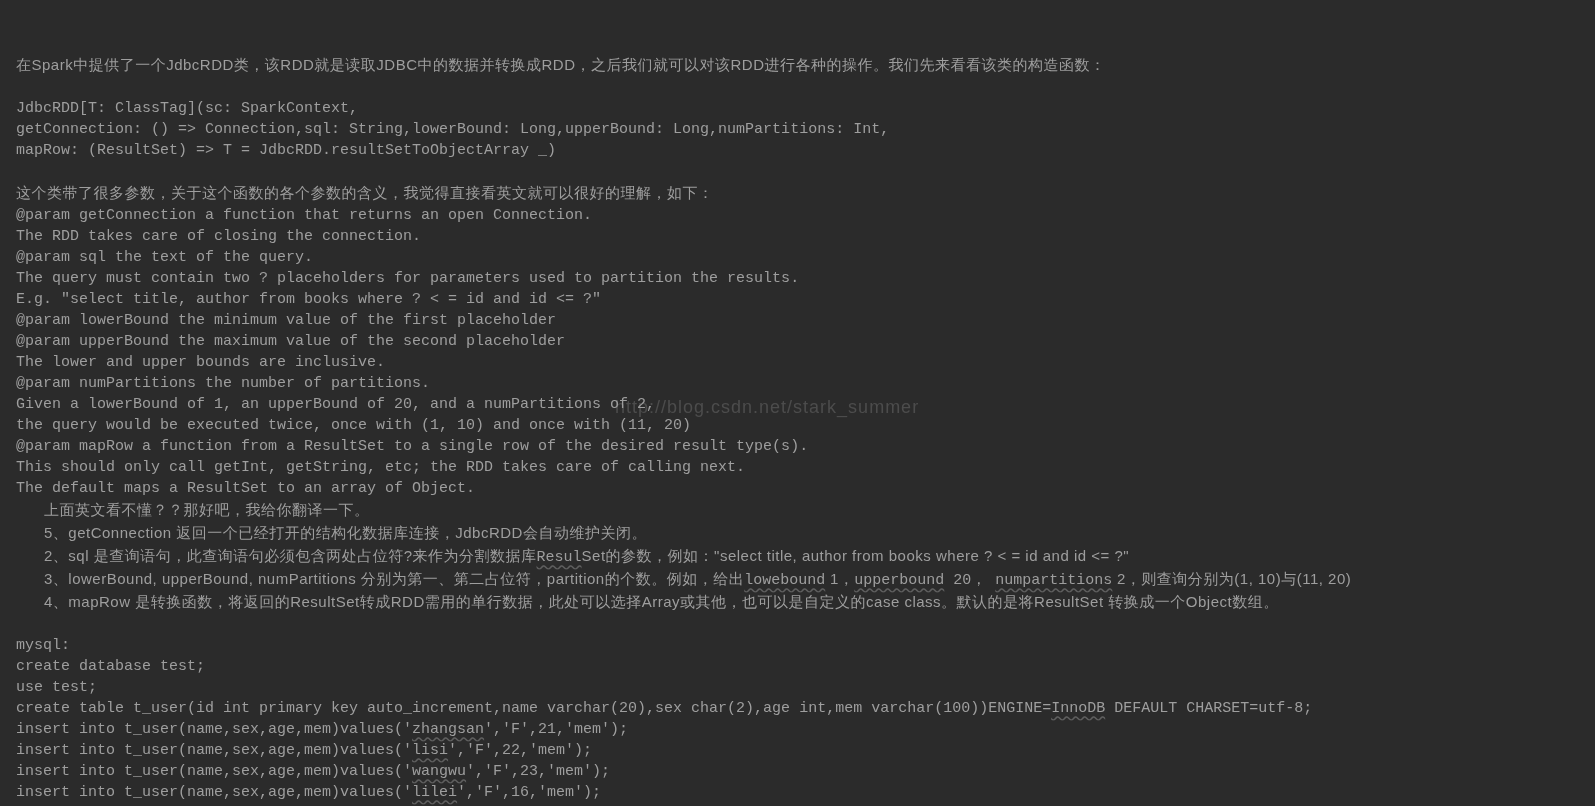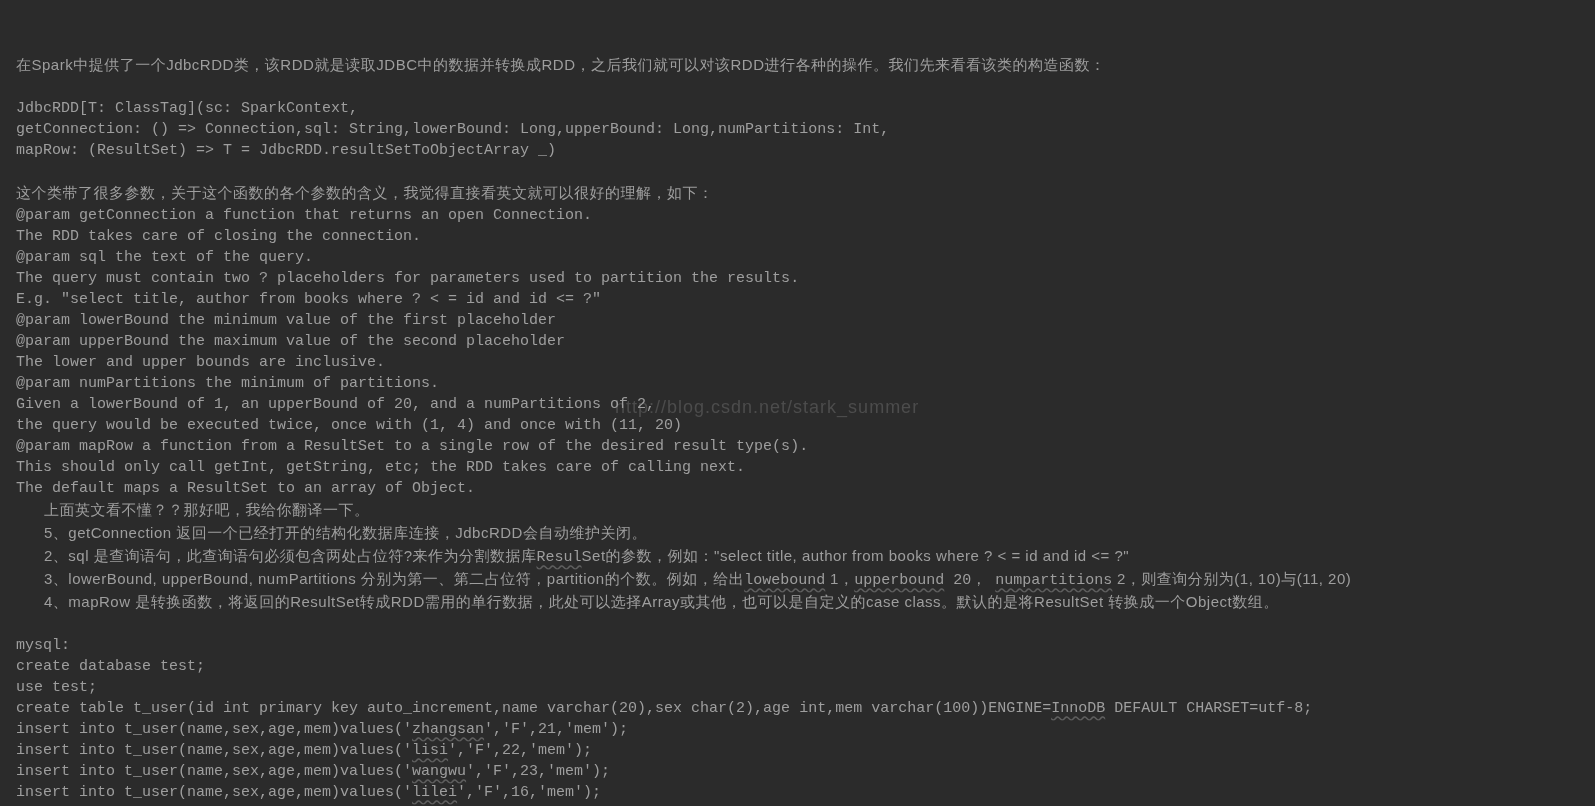--- a/index.html
+++ b/index.html
@@ -56,23 +56,23 @@
 
 <span class="cjk">这个类带了很多参数，关于这个函数的各个参数的含义，我觉得直接看英文就可以很好的理解，如下：</span>
 <span>@param getConnection a function that returns an open Connection.</span>
 <span>The RDD takes care of closing the connection.</span>
 <span>@param sql the text of the query.</span>
 <span>The query must contain two ? placeholders for parameters used to partition the results.</span>
 <span>E.g. "select title, author from books where ? &lt; = id and id &lt;= ?"</span>
 <span>@param lowerBound the minimum value of the first placeholder</span>
 <span>@param upperBound the maximum value of the second placeholder</span>
 <span>The lower and upper bounds are inclusive.</span>
-<span>@param numPartitions the minimum of partitions.</span>
+<span>@param numPartitions the number of partitions.</span>
 <span>Given a lowerBound of 1, an upperBound of 20, and a numPartitions of 2,</span>
-<span>the query would be executed twice, once with (1, 4) and once with (11, 20)</span>
+<span>the query would be executed twice, once with (1, 10) and once with (11, 20)</span>
 <span>@param mapRow a function from a ResultSet to a single row of the desired result type(s).</span>
 <span>This should only call getInt, getString, etc; the RDD takes care of calling next.</span>
 <span>The default maps a ResultSet to an array of Object.</span>
 <span class="indent cjk">上面英文看不懂？？那好吧，我给你翻译一下。</span>
 <span class="indent cjk">5、getConnection 返回一个已经打开的结构化数据库连接，JdbcRDD会自动维护关闭。</span>
 <span class="indent"><span class="cjk">2、sql 是查询语句，此查询语句必须包含两处占位符?来作为分割数据库</span><span class="u">Resul</span><span class="cjk">Set的参数，例如："select title, author from books where ? &lt; = id and id &lt;= ?"</span></span>
 <span class="indent"><span class="cjk">3、lowerBound, upperBound, numPartitions 分别为第一、第二占位符，partition的个数。例如，给出</span><span class="u">lowebound</span><span class="cjk"> 1，</span><span class="u">upperbound</span><span> 20， </span><span class="u">numpartitions</span><span class="cjk"> 2，则查询分别为(1, 10)与(11, 20)</span></span>
 <span class="indent cjk">4、mapRow 是转换函数，将返回的ResultSet转成RDD需用的单行数据，此处可以选择Array或其他，也可以是自定义的case class。默认的是将ResultSet 转换成一个Object数组。</span>
 
 <span>mysql:</span>

